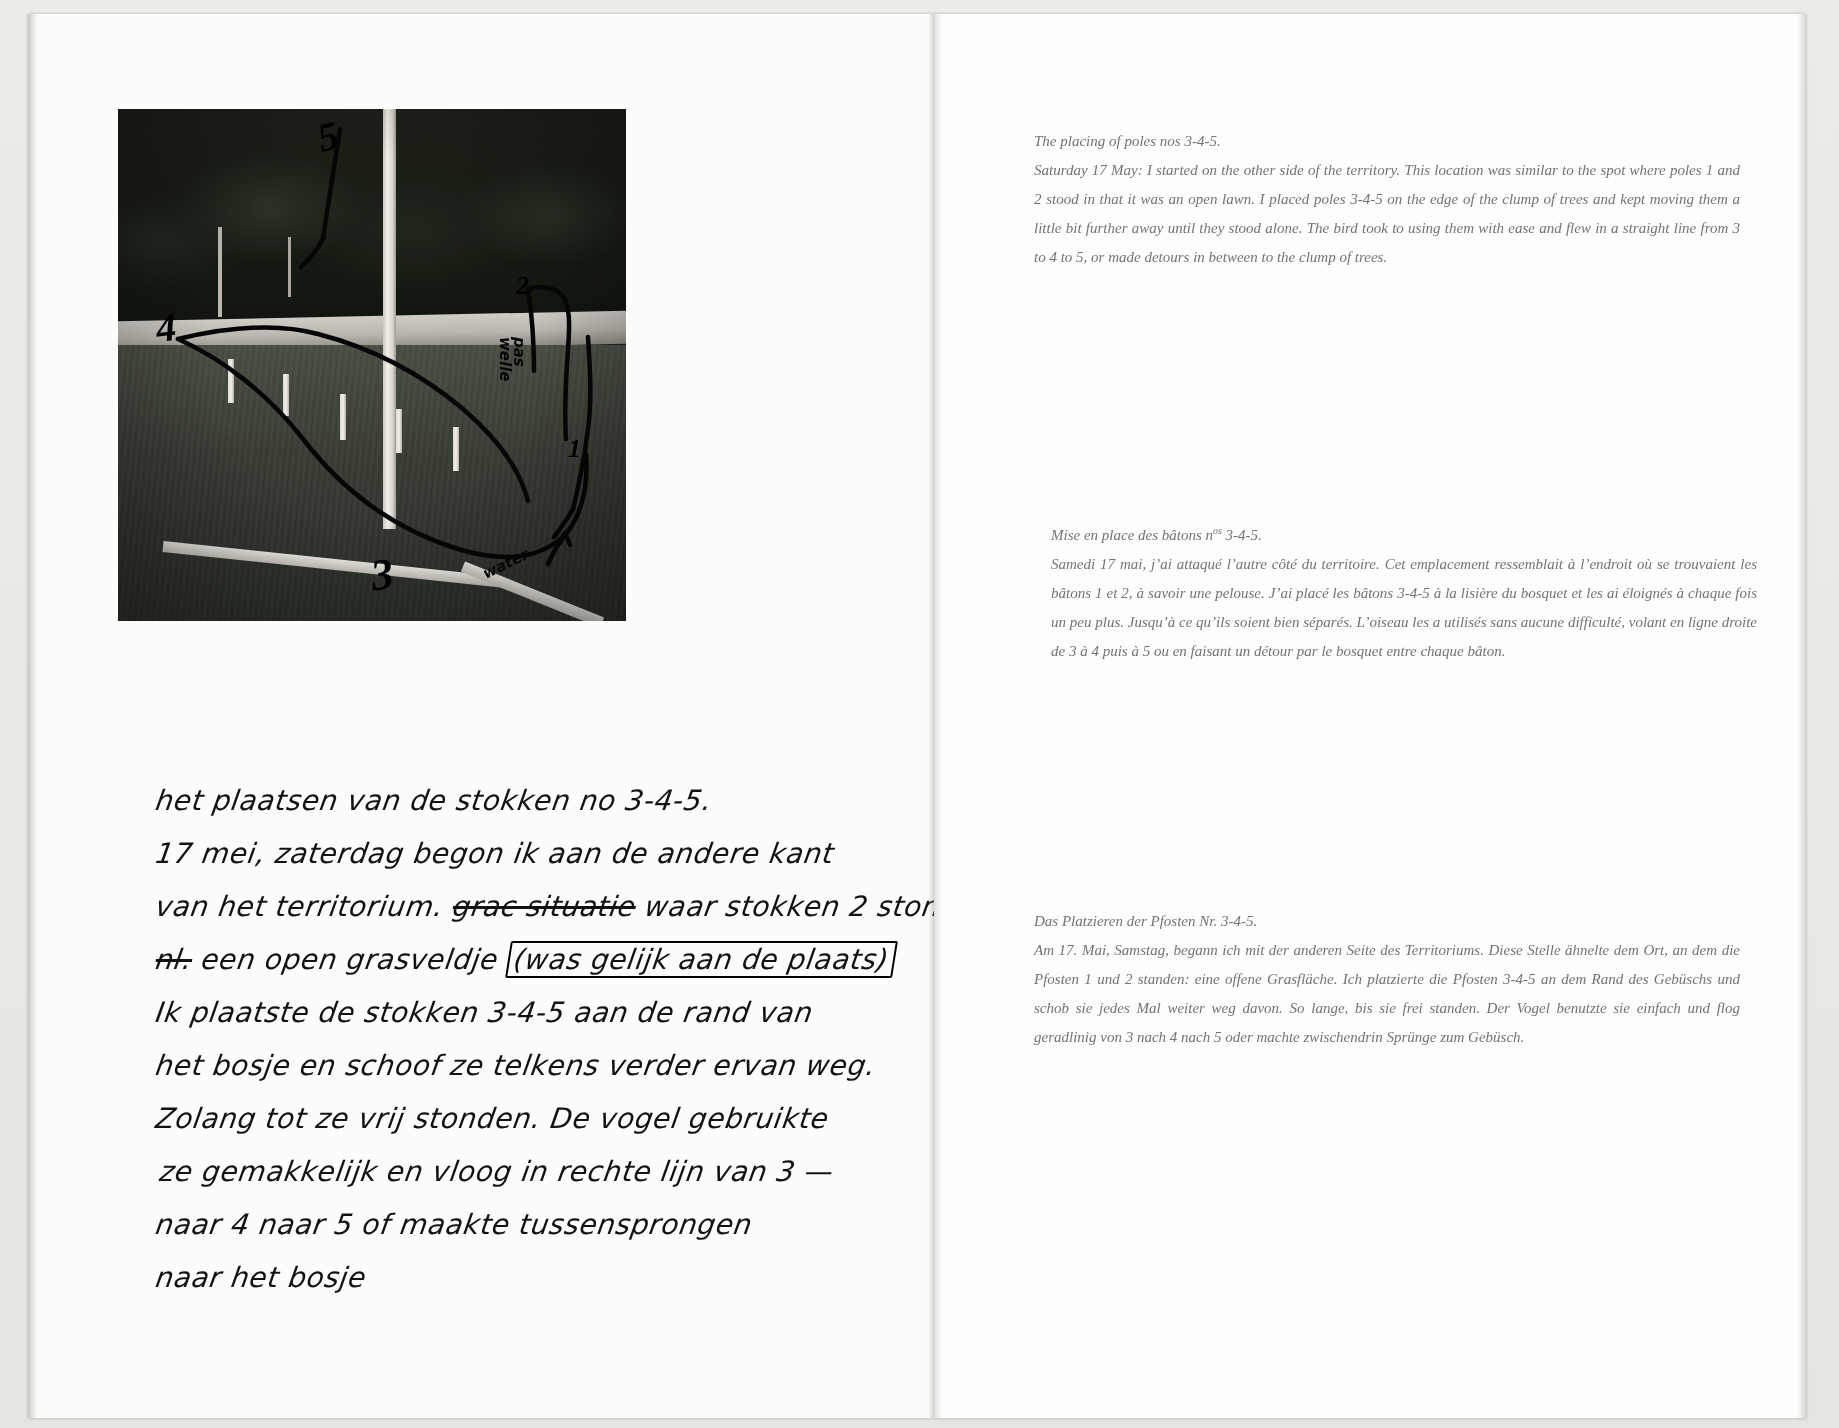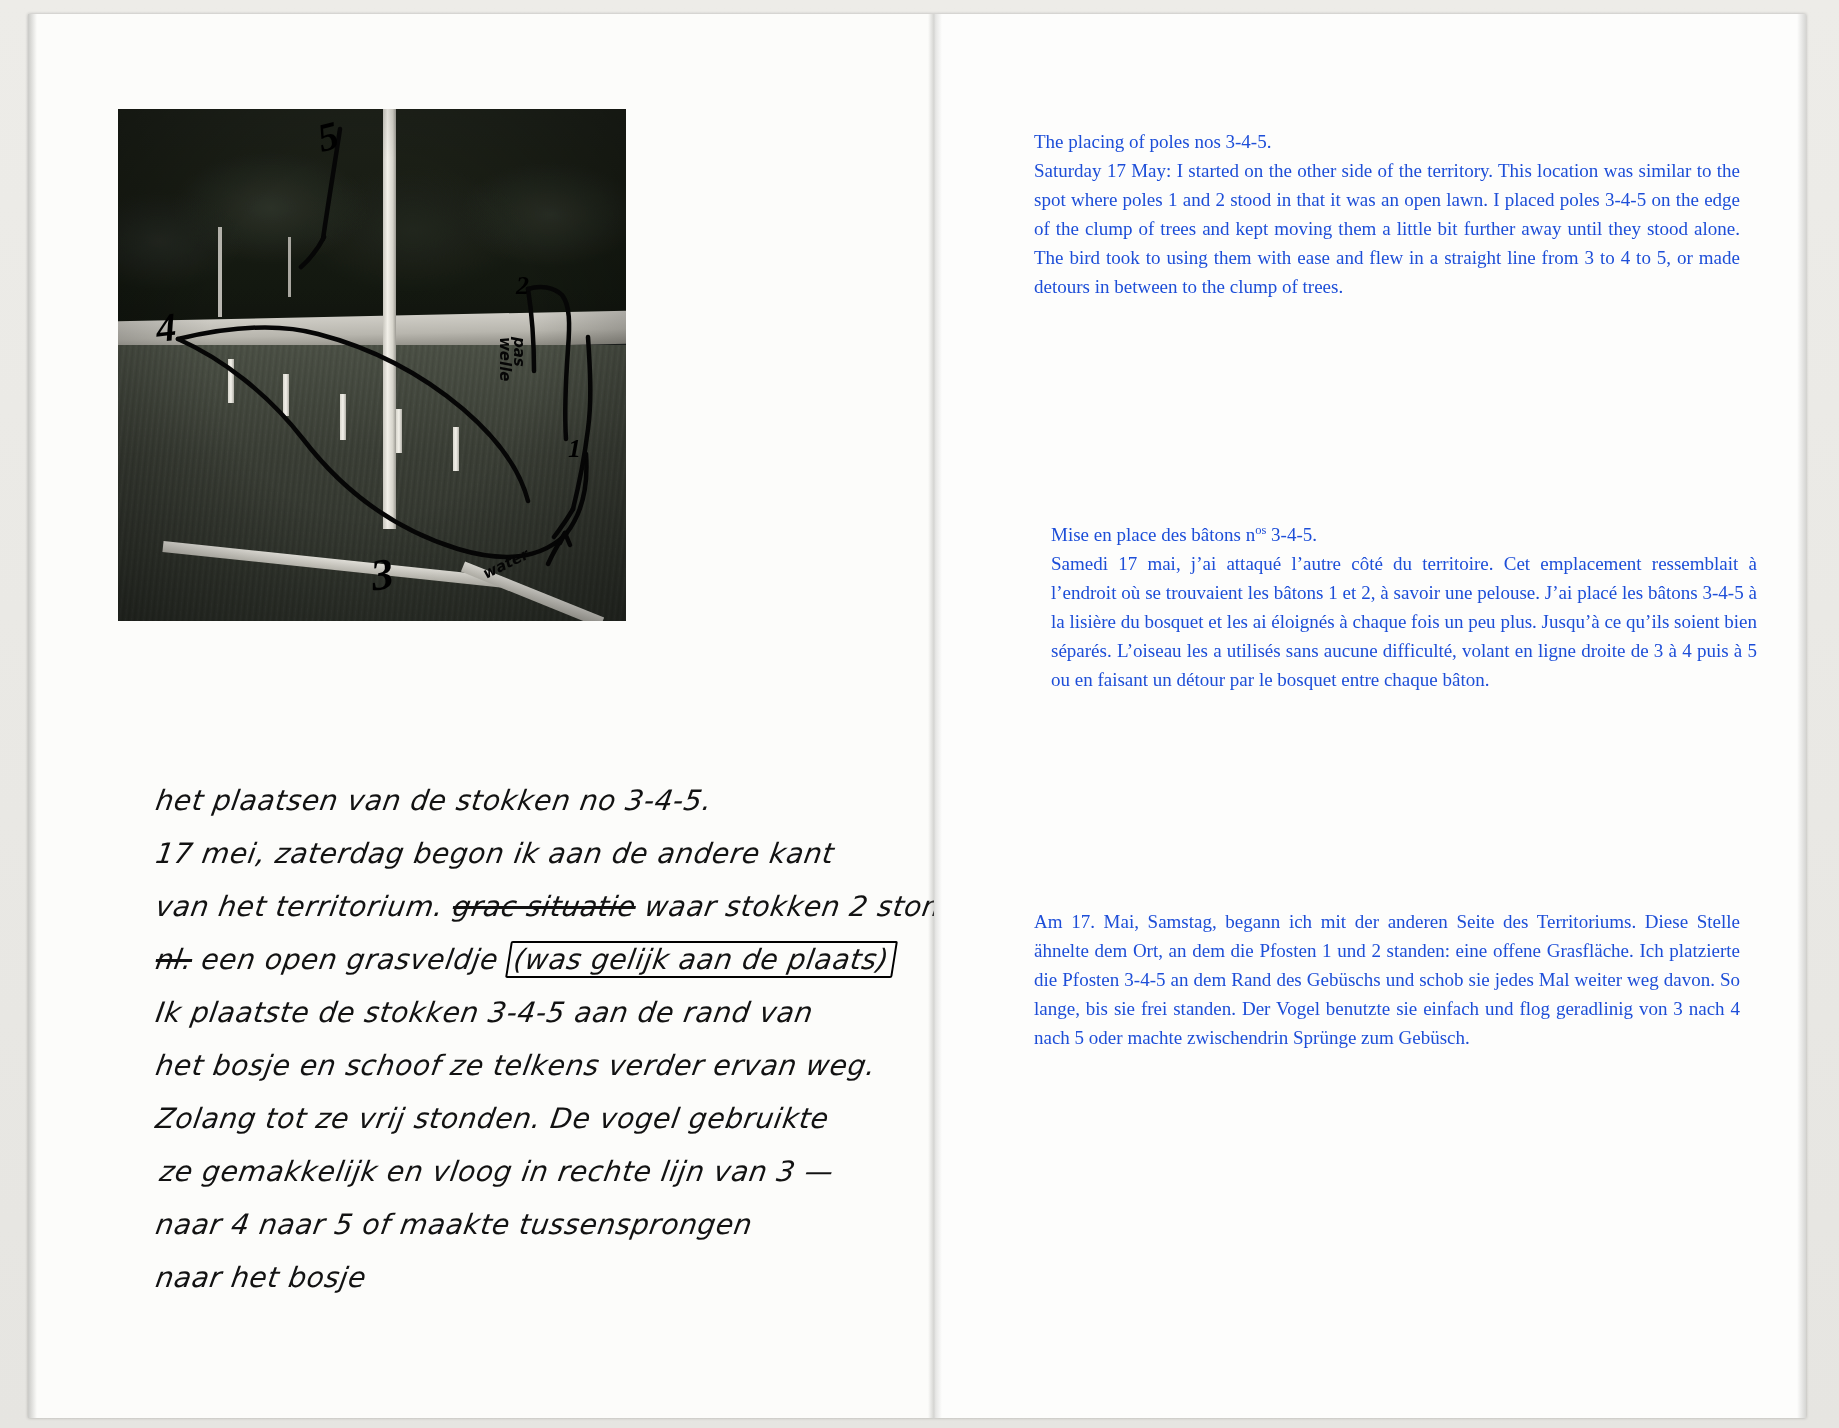--- a/index.html
+++ b/index.html
@@ -160,23 +160,24 @@
     padding: 0 4px;
     border-radius: 2px;
   }
 
   
   .col-right {
     position: absolute;
     left: 1006px;
     width: 706px;
     font-family: "Liberation Serif", serif;
-    font-size: 19px;
+    font-style: italic;
+    font-size: 15px;
     line-height: 29px;
-    color: #1d4ed8;
+    color: #737373;
     text-align: justify;
   }
   .block-en { top: 113px; }
   .block-fr { top: 502px; }
   .block-de { top: 893px; }
   .blk-head { display: block; }
   .blk-body { display: block; }
   .sup { font-size: 0.66em; vertical-align: super; }
 </style>
 </head>
@@ -265,20 +266,21 @@
       </div>
 
       <div class="col-right block-fr" style="left:100px;margin-left:17px;">
         <span class="blk-head">
           <span>Mise en place des bâtons n</span><span class="sup">os</span><span> 3-4-5.</span>
         </span>
         <span class="blk-body">Samedi 17 mai, j’ai attaqué l’autre côté du territoire. Cet emplacement ressemblait à l’endroit où se trouvaient les bâtons 1 et 2, à savoir une pelouse. J’ai placé les bâtons 3-4-5 à la lisière du bosquet et les ai éloignés à chaque fois un peu plus. Jusqu’à ce qu’ils soient bien séparés. L’oiseau les a utilisés sans aucune difficulté, volant en ligne droite de 3 à 4 puis à 5 ou en faisant un détour par le bosquet entre chaque bâton.</span>
       </div>
 
       <div class="col-right block-de" style="left:100px;">
+        <span class="blk-head">Das Platzieren der Pfosten Nr. 3-4-5.</span>
         <span class="blk-body">Am 17. Mai, Samstag, begann ich mit der anderen Seite des Territoriums. Diese Stelle ähnelte dem Ort, an dem die Pfosten 1 und 2 standen: eine offene Grasfläche. Ich platzierte die Pfosten 3-4-5 an dem Rand des Gebüschs und schob sie jedes Mal weiter weg davon. So lange, bis sie frei standen. Der Vogel benutzte sie einfach und flog geradlinig von 3 nach 4 nach 5 oder machte zwischendrin Sprünge zum Gebüsch.</span>
       </div>
     </div>
 
     <div class="gutter"></div>
     <div class="edge-left"></div>
     <div class="edge-right"></div>
   </div>
 </div>
 

